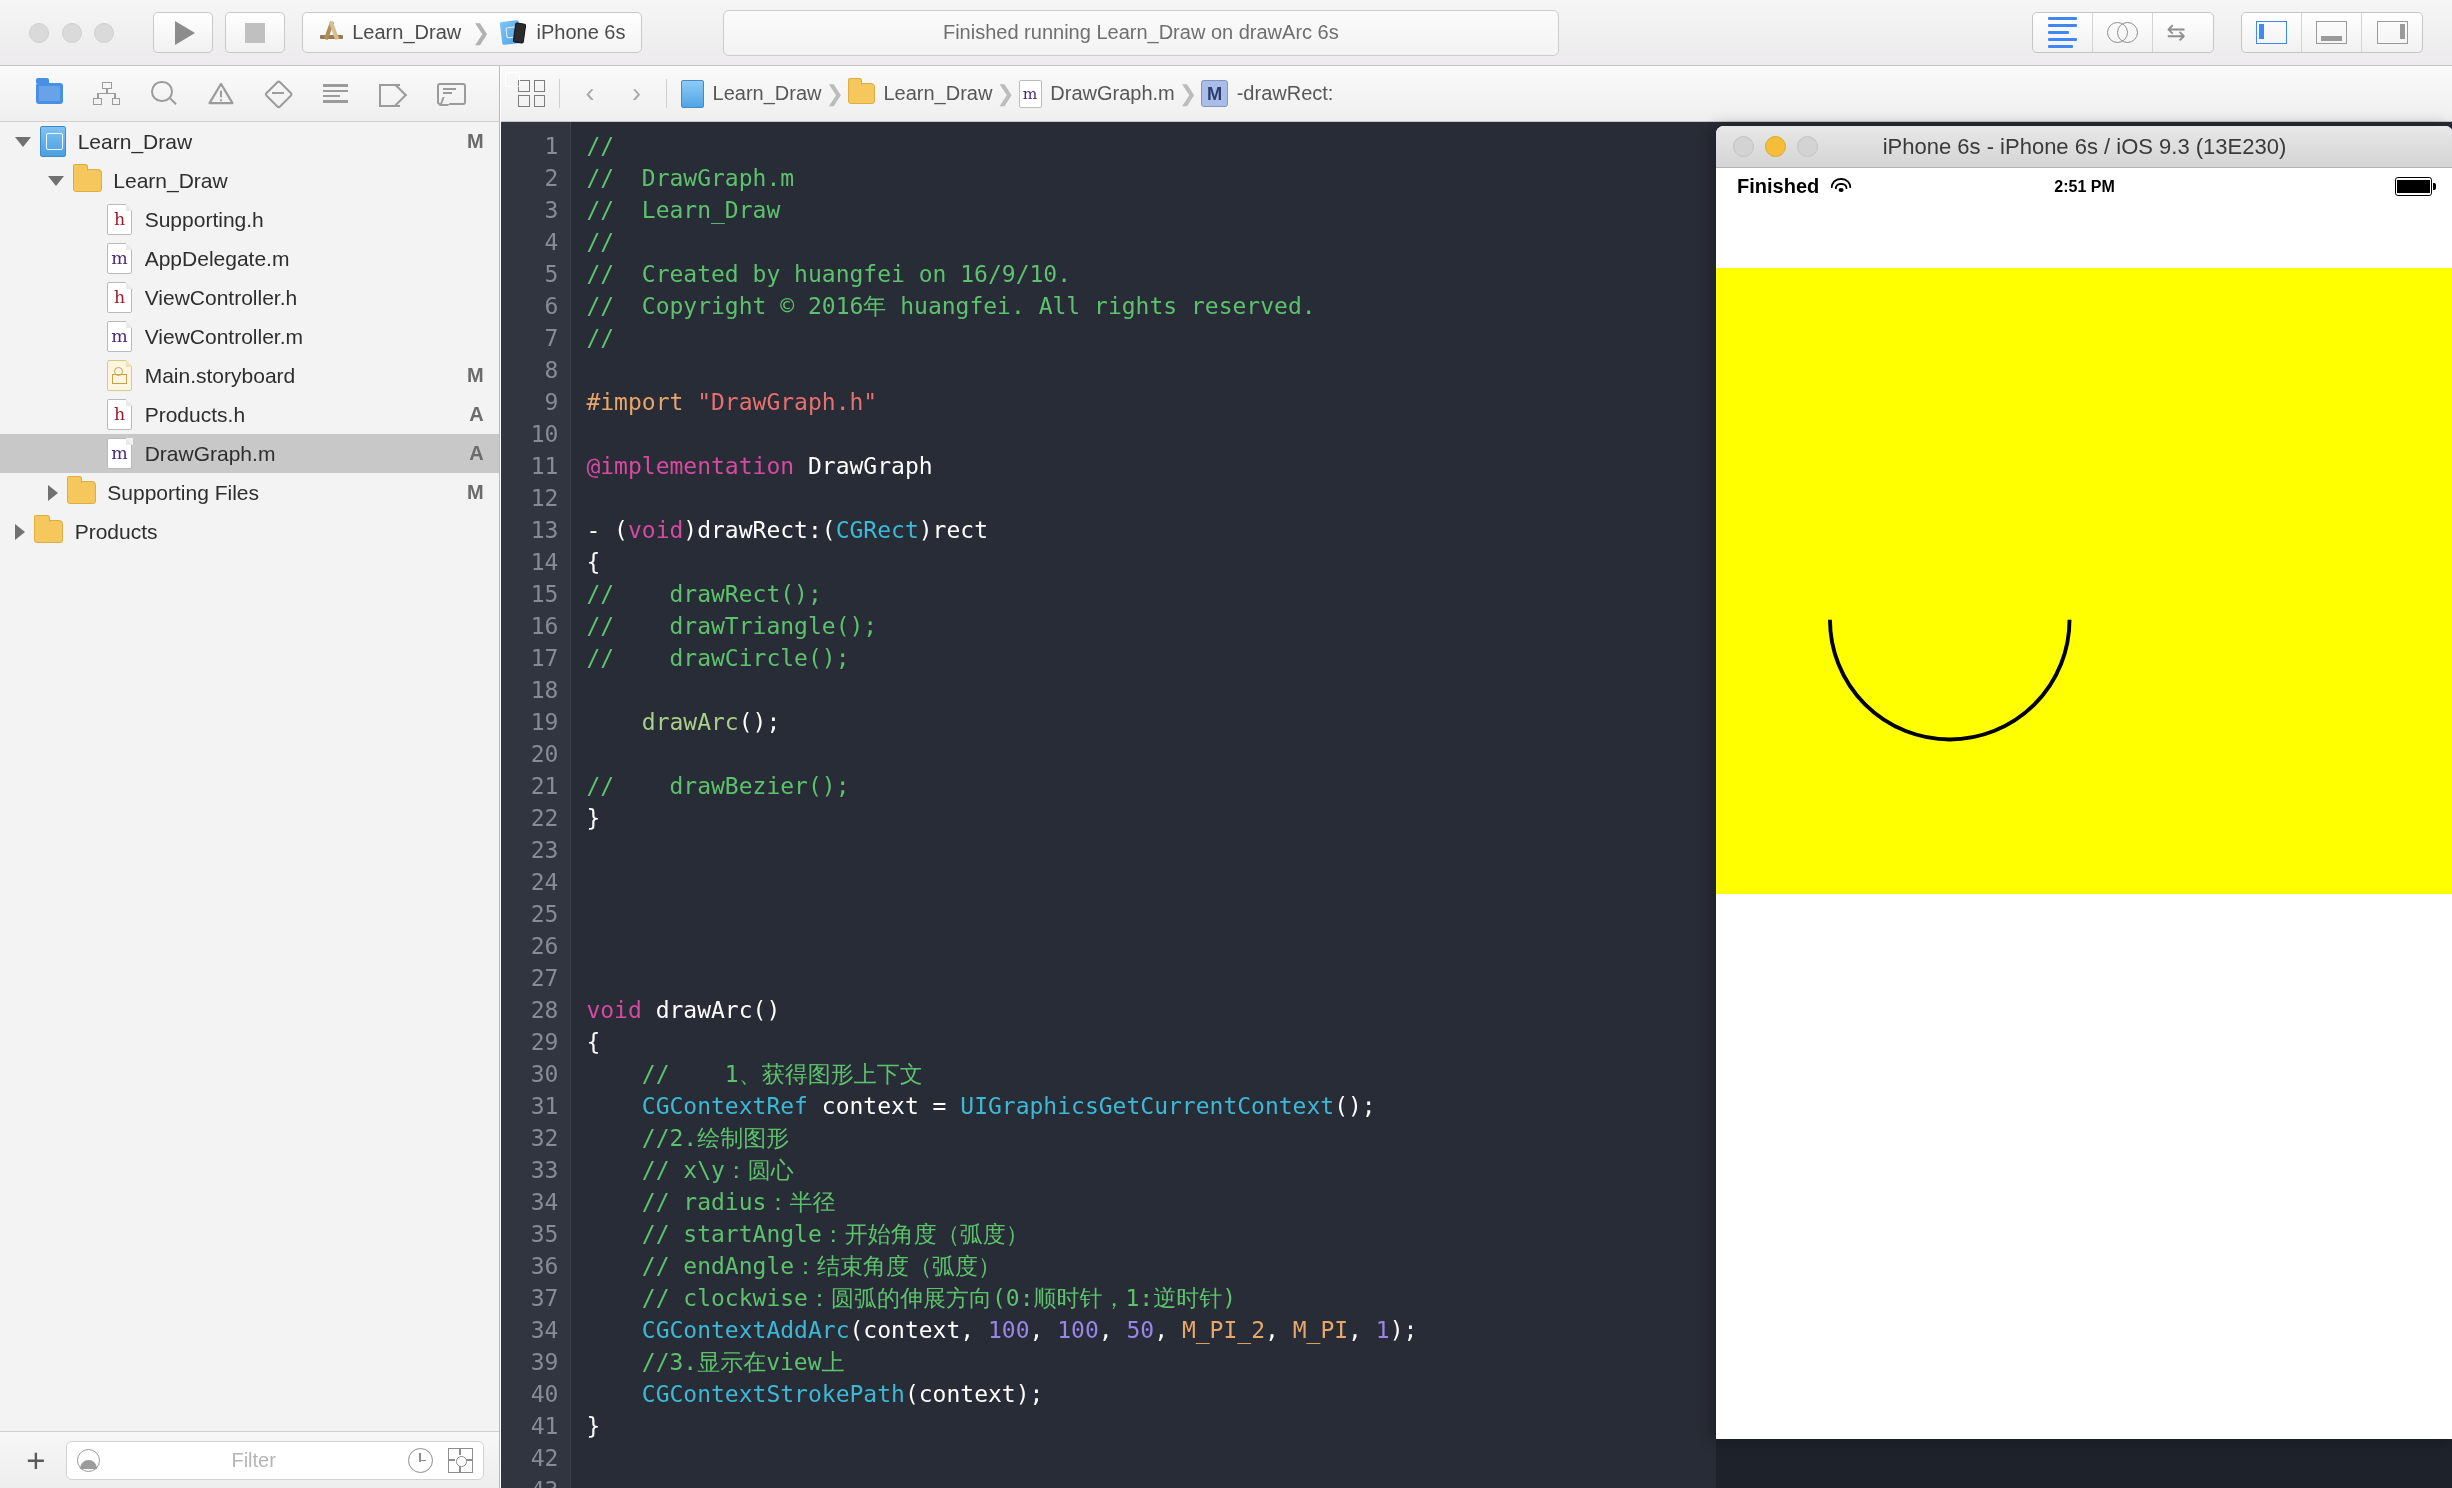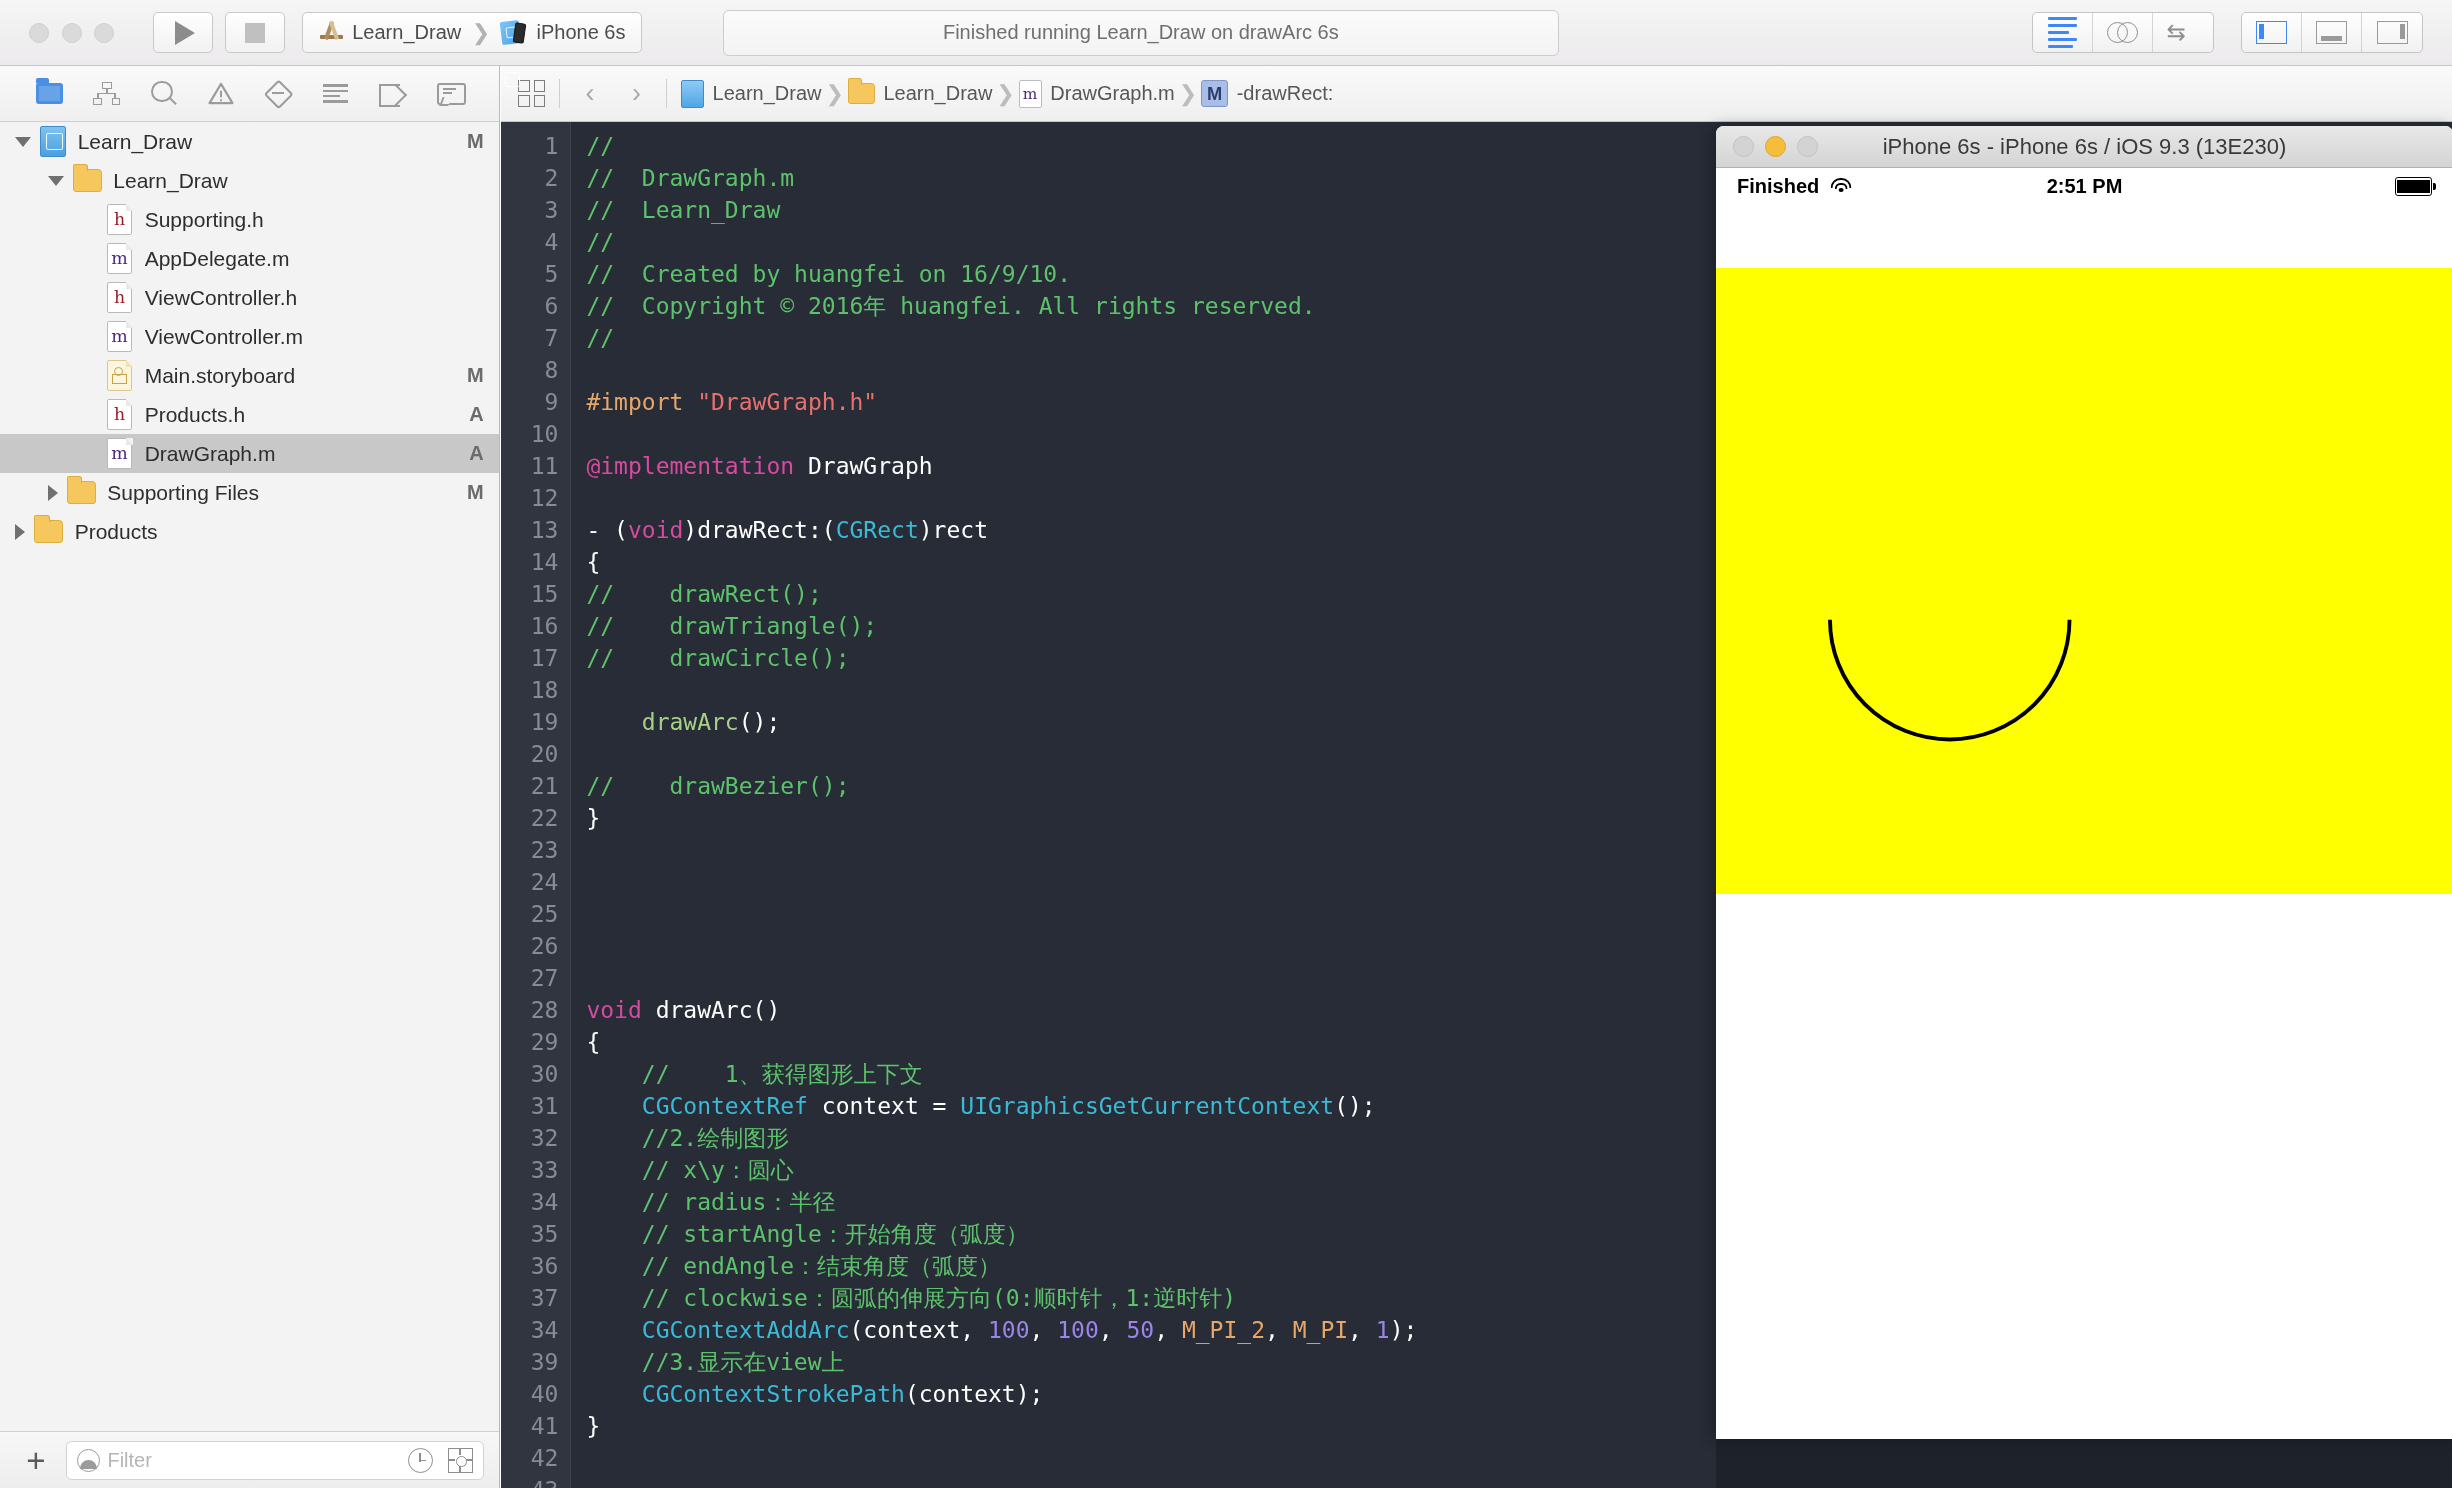--- a/index.html
+++ b/index.html
@@ -276,21 +276,21 @@
     border-top: 1px solid #cfcfcf; background: linear-gradient(#f7f7f7,#ededed);
     display: flex; align-items: center; padding: 0 15.4px;
   }
   #add-button {
     width: 41px; height: 41px; display: flex; align-items: center; justify-content: center;
     font-size: 33px; color: #5a5a5a; font-weight: 300; line-height: 1;
   }
   #filter-field {
     flex: 1; height: 39px; margin-left: 9.7px; background: #ffffff;
     border: 1px solid #d2d2d2; border-radius: 5.8px;
-    display: flex; align-items: center; padding: 0 9.7px; gap: 7.7px;
+    display: flex; align-items: center; padding: 0 9.7px; gap: 7.7px; text-align: center;
   }
   .filter-circle {
     width: 23px; height: 23px; border: 1.9px solid #9b9b9b; border-radius: 50%; position: relative; flex:0 0 auto;
   }
   .filter-circle:after {
     content:''; position:absolute; left:1.9px; bottom:1.9px; right:1.9px; height:8.7px;
     background:#9b9b9b; border-radius: 8.7px 8.7px 0 0;
   }
   #filter-placeholder { flex:1; font-size: 20px; color: #b5b5b5; }
   .ic-clock {
@@ -399,21 +399,21 @@
   }
   #carrier-text { margin-right: 9.7px; }
   .wifi-ico { width: 25px; height: 17.4px; position: relative; }
   .wifi-ico i {
     position: absolute; left: 50%; border: 2.4px solid #000; border-bottom: none;
     border-radius: 50% 50% 0 0 / 100% 100% 0 0; transform: translateX(-50%);
   }
   .wifi-ico i.a { width: 21px; height: 10.6px; top: 0; }
   .wifi-ico i.b { width: 12.6px; height: 6.8px; top: 4.8px; }
   .wifi-ico i.c { width: 4.8px; height: 3.9px; top: 10.6px; border-radius: 50%; background: #000; border: none; }
-  #sim-time { position: absolute; left: 0; right: 0; text-align: center; font-size: 20px; font-weight: bold; }
+  #sim-time { position: absolute; left: 0; right: 0; text-align: center; font-size: 16px; font-weight: bold; }
   #battery {
     margin-left: auto; width: 37px; height: 18.3px; border: 1.9px solid #000; border-radius: 2.9px; position: relative;
   }
   #battery:before { content:''; position:absolute; left:1.4px; top:1.4px; right:1.4px; bottom:1.4px; background:#000; }
   #battery:after {
     content:''; position:absolute; right:-4.8px; top:4.8px; width:2.9px; height:6.8px; background:#000; border-radius: 0 1.9px 1.9px 0;
   }
   #sim-screen { position: relative; height: 1222px; background: #ffffff; }
   #yellow-view {
     position: absolute; left: 0; right: 0; top: 63px; height: 626px; background: #ffff00;

